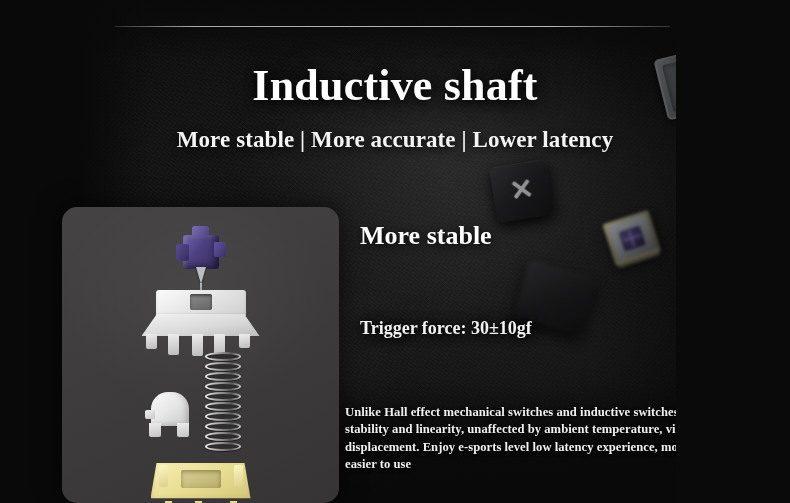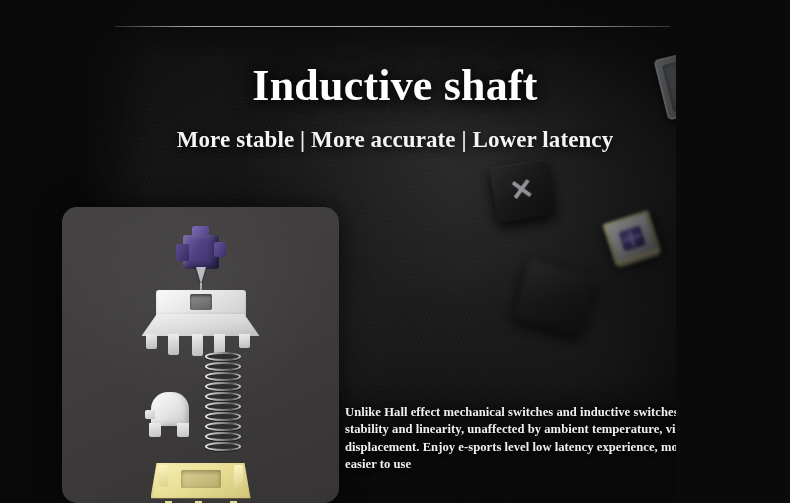--- a/index.html
+++ b/index.html
@@ -421,17 +421,19 @@
       <div class="tray"></div>
       <div class="well"></div>
       <div class="notch n1"></div>
       <div class="notch n2"></div>
       <div class="pin p1"></div>
         <div class="pin p2"></div>
         <div class="pin p3"></div>
     </div>
   </div>
 
-
+  <div class="sec-title">More stable</div>
+
+  <div class="spec spec-2">Trigger force: 30±10gf</div>
 
   <div class="para">Unlike Hall effect mechanical switches and inductive switches, it offers better stability and linearity, unaffected by ambient temperature, vibration, or displacement. Enjoy e-sports level low latency experience, more durable, and easier to use</div>
 
 </div>
 
 </body></html>

